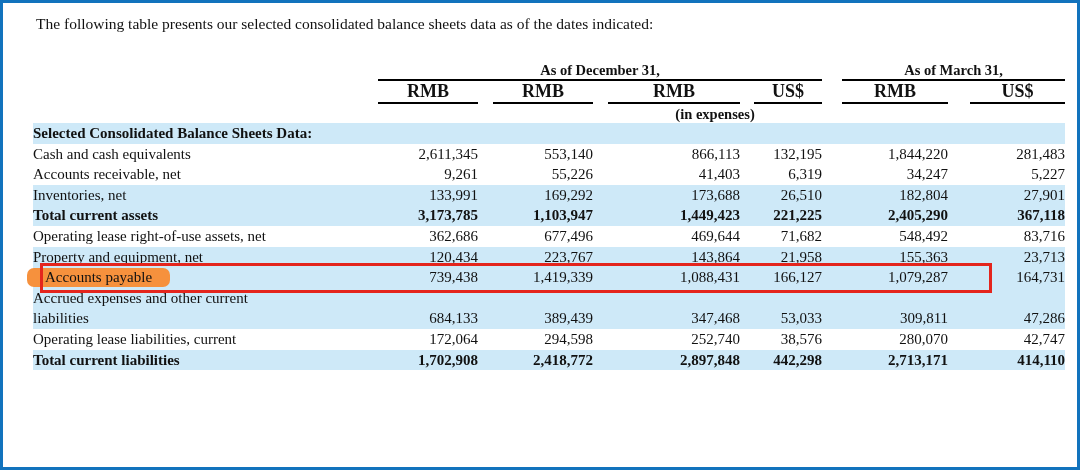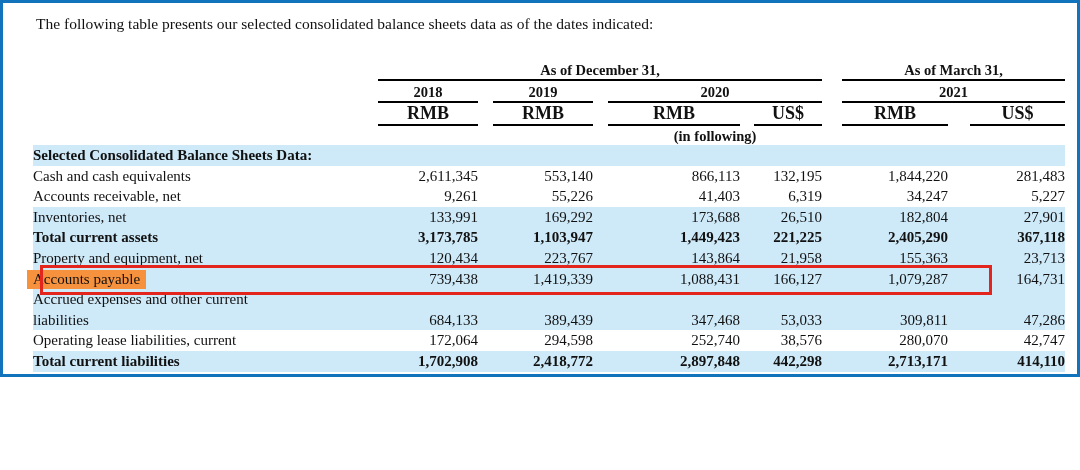--- a/index.html
+++ b/index.html
@@ -1,18 +1,18 @@
 <!DOCTYPE html>
 <html><head>
 <meta charset="utf-8">
 <style>
   html,body{margin:0;padding:0;background:#fff;}
   .page{
     position:relative;
-    width:1080px;height:377px;
+    width:1080px;height:470px;
     box-sizing:border-box;
     background:#fff;
     border:3px solid var(--page-border,#1273BD);
     font-family:"Liberation Serif","DejaVu Serif",serif;
     color:#111;
     overflow:hidden;
   }
   .intro{
     position:absolute;top:11px;left:33px;right:20px;
     font-size:15.5px;line-height:20px;
@@ -35,22 +35,22 @@
   tr.stripe{background:var(--stripe,#CEE9F8);font-family:Liberation Serif, serif;}
   tr.bold td{font-weight:bold;}
   td.num{text-align:right;padding-right:6px;}
   td.num.uline{text-decoration:underline;}
   td.lbl{text-align:left;}
   .ind0{padding-left:8px;}
   .ind1{padding-left:27px;}
   .ind2{padding-left:45px;margin-top:36px;}
   .hl{
     background:var(--hl,#F6913D);
-    padding:0 6px;margin:0 -6px;
-    display:inline-block;line-height:19px;
+    padding:0 18px;margin:0 -6px;
+    display:inline-block;line-height:19px;border-radius:7px;
   }
   .redbox{
     position:absolute;
     box-sizing:border-box;
     left:7px;top:-4px;
     width:952px;height:30px;
     border:3px solid var(--redbox,#E4251D);
     pointer-events:none;
     z-index:5;
   }
@@ -77,47 +77,37 @@
           <col style="width:22px">
           <col style="width:95px">
       </colgroup>
       <thead>
         <tr class="hgrp">
           <th></th>
           <th colspan="7" class="bb">As of December 31,</th>
           <th></th>
           <th colspan="3" class="bb">As of March 31,</th>
         </tr>
-        <tr class="hyr">
-          <th></th>
-          <th class="bb">2018</th>
-          <th></th>
-          <th class="bb">2019</th>
-          <th></th>
-          <th colspan="3" class="bb">2020</th>
-          <th></th>
-          <th colspan="3" class="bb">2021</th>
-        </tr>
         <tr class="hunit">
           <th></th>
           <th class="bb">RMB</th>
           <th></th>
           <th class="bb">RMB</th>
           <th></th>
           <th class="bb">RMB</th>
           <th></th>
           <th class="bb">US$</th>
           <th></th>
           <th class="bb">RMB</th>
           <th></th>
           <th class="bb">US$</th>
         </tr>
         <tr class="hnote">
           <td colspan="5"></td>
-          <td colspan="3">(in following)</td>
+          <td colspan="3">(in expenses)</td>
           <td colspan="4"></td>
         </tr>
       </thead>
       <tbody>
           <tr class="drow stripe bold">
             <td class="lbl ind0">Selected Consolidated Balance Sheets Data:</td>
             <td class="num"></td>
             <td></td>
             <td class="num"></td>
             <td></td>
@@ -178,20 +168,34 @@
             <td class="num">1,103,947</td>
             <td></td>
             <td class="num">1,449,423</td>
             <td></td>
             <td class="num">221,225</td>
             <td></td>
             <td class="num">2,405,290</td>
             <td></td>
             <td class="num">367,118</td>
           </tr>
+          <tr class="drow">
+            <td class="lbl ind1">Operating lease right-of-use assets, net</td>
+            <td class="num">362,686</td>
+            <td></td>
+            <td class="num">677,496</td>
+            <td></td>
+            <td class="num">469,644</td>
+            <td></td>
+            <td class="num">71,682</td>
+            <td></td>
+            <td class="num">548,492</td>
+            <td></td>
+            <td class="num">83,716</td>
+          </tr>
           <tr class="drow stripe">
             <td class="lbl ind1">Property and equipment, net</td>
             <td class="num">120,434</td>
             <td></td>
             <td class="num">223,767</td>
             <td></td>
             <td class="num">143,864</td>
             <td></td>
             <td class="num">21,958</td>
             <td></td>

